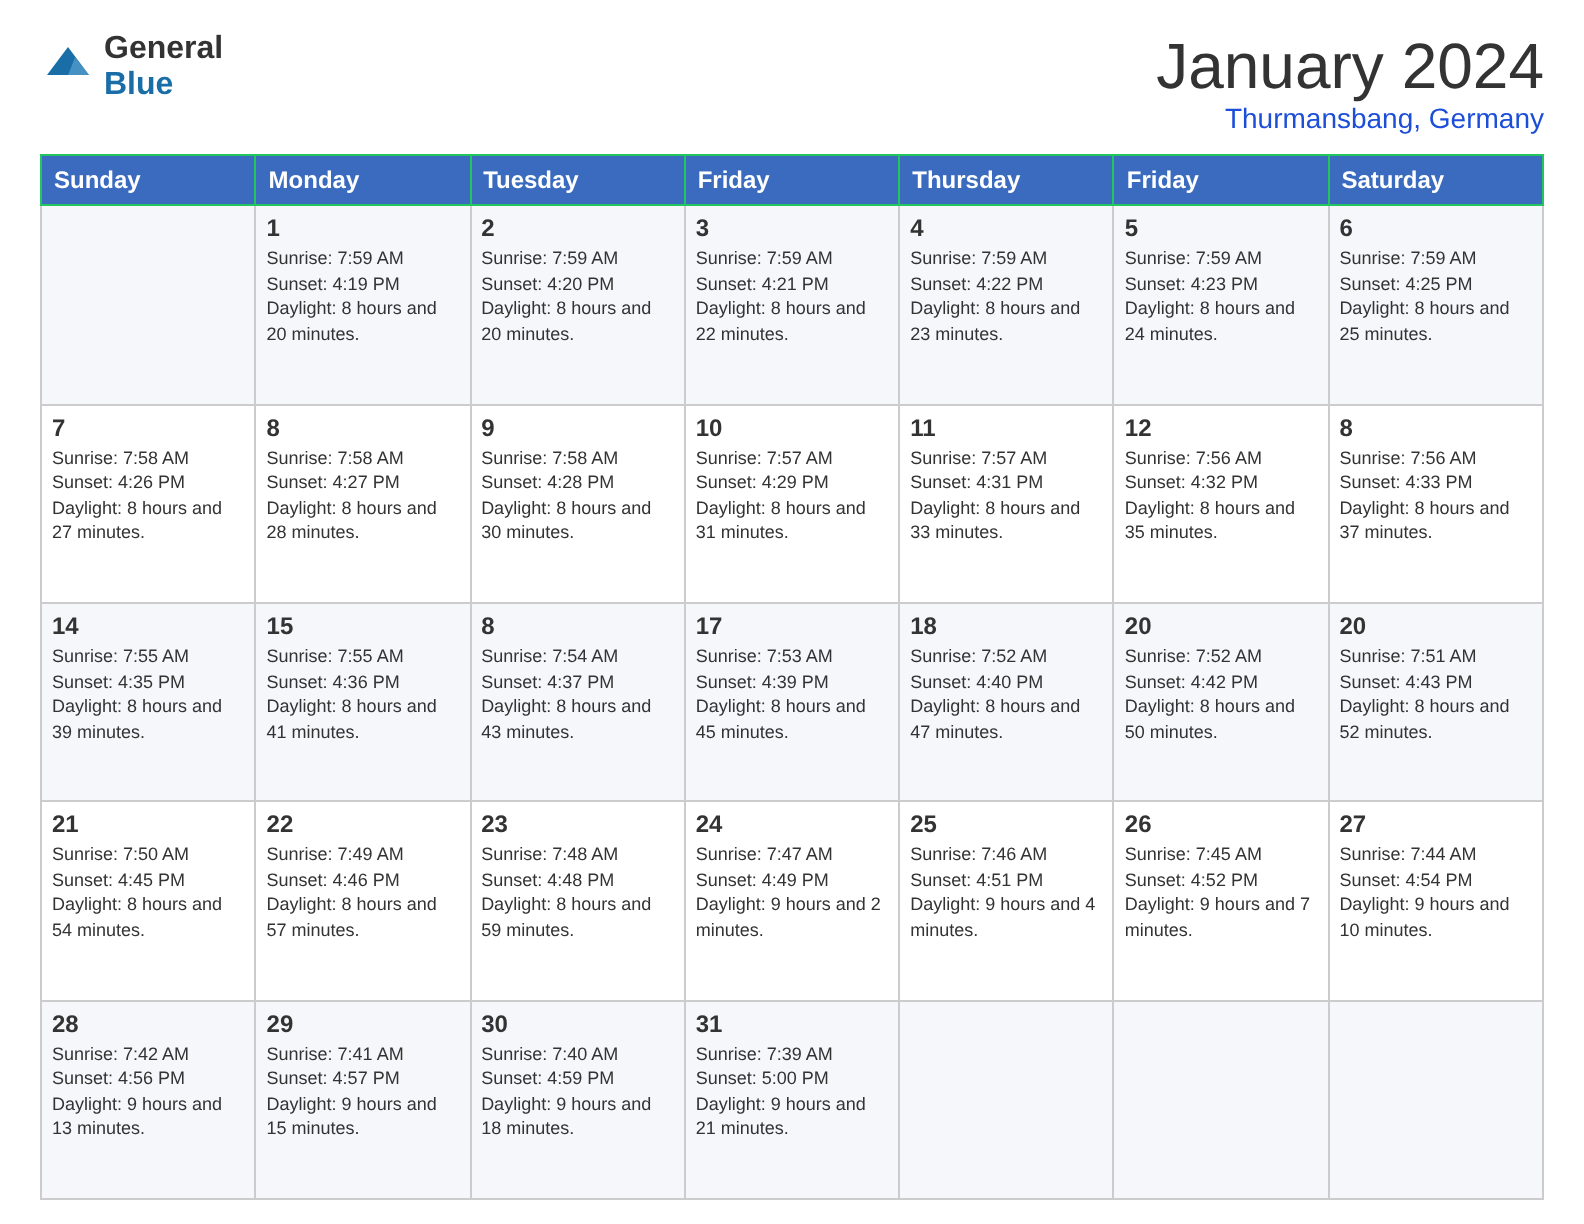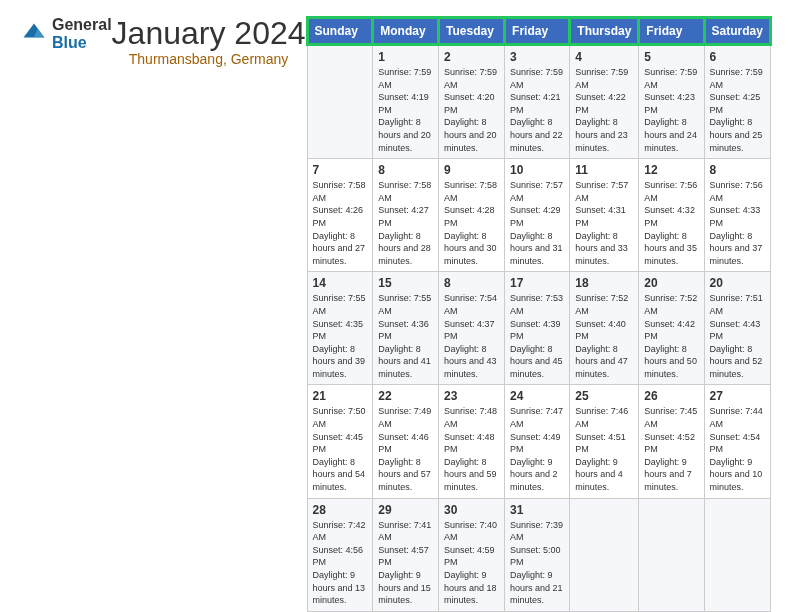--- a/index.html
+++ b/index.html
@@ -8,21 +8,21 @@
       background: #fff;
       width: 792px;
       height: 612px;
       overflow: hidden;
     }
     .page {
       width: 792px;
       height: 612px;
       padding: 16px 20px 12px 20px;
       display: flex;
-      flex-direction: row;
+      flex-direction: column;
     }
     .header {
       display: flex;
       justify-content: space-between;
       align-items: flex-start;
       margin-bottom: 10px;
     }
     .logo {
       display: flex;
       align-items: center;
@@ -51,36 +51,35 @@
       text-align: right;
     }
     .month-title {
       font-size: 32px;
       font-weight: normal;
       color: #333;
       line-height: 1.1;
     }
     .subtitle {
       font-size: 14px;
-      color: #a16207;
-      text-align: center;
+      color: #1d4ed8;
     }
     .calendar {
       width: 100%;
       border-collapse: collapse;
       flex: 1;
     }
     .calendar thead tr th {
       background-color: #3a6bbf;
       color: #fff;
       font-size: 12px;
       font-weight: bold;
       padding: 5px 6px;
       text-align: left;
-      border: 3px solid #22c55e;
+      border: 1px solid #22c55e;
     }
     .calendar tbody tr td {
       border: 1px solid #ccc;
       vertical-align: top;
       padding: 4px 5px;
       font-size: 9.5px;
       color: #333;
       width: calc(100% / 7);
       background: #fff;
     }

